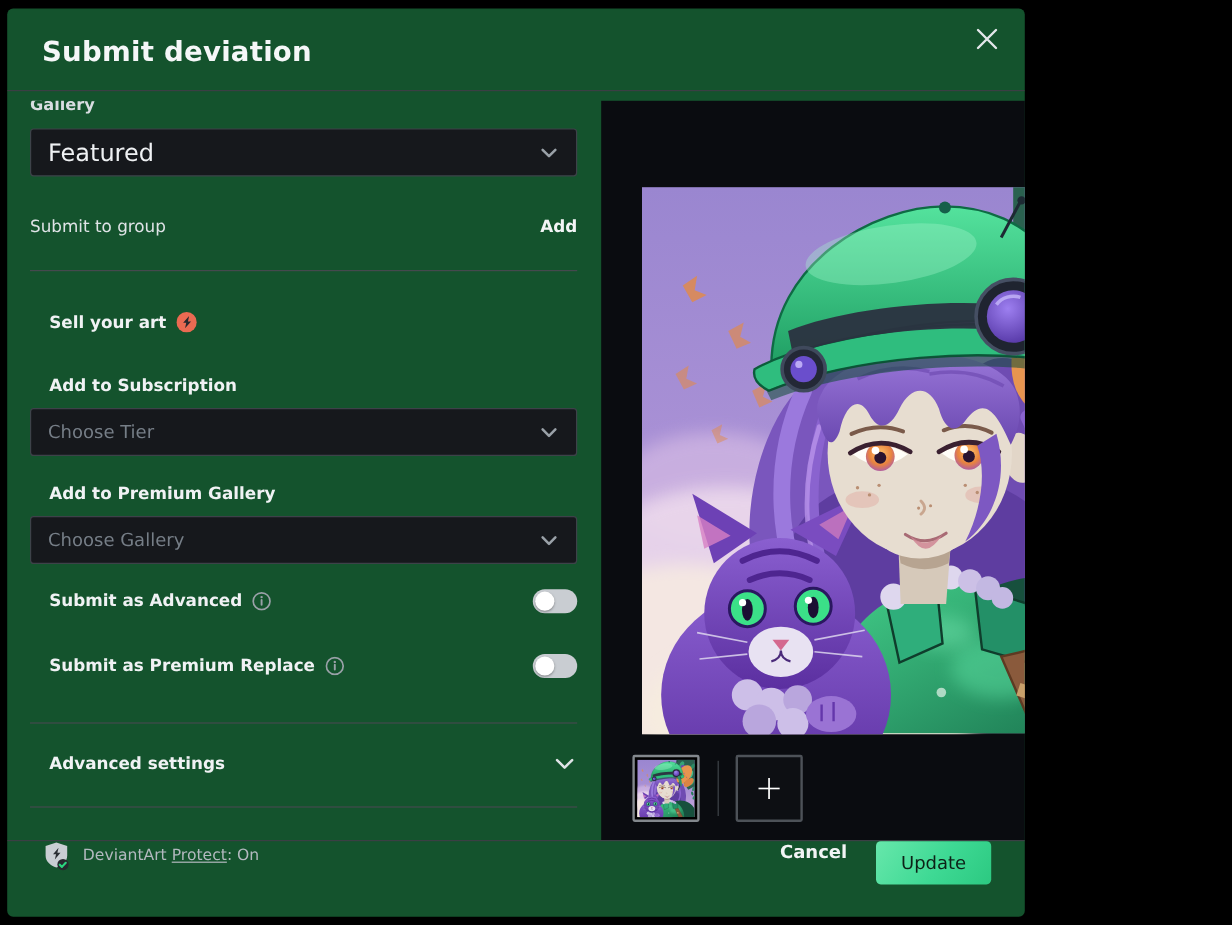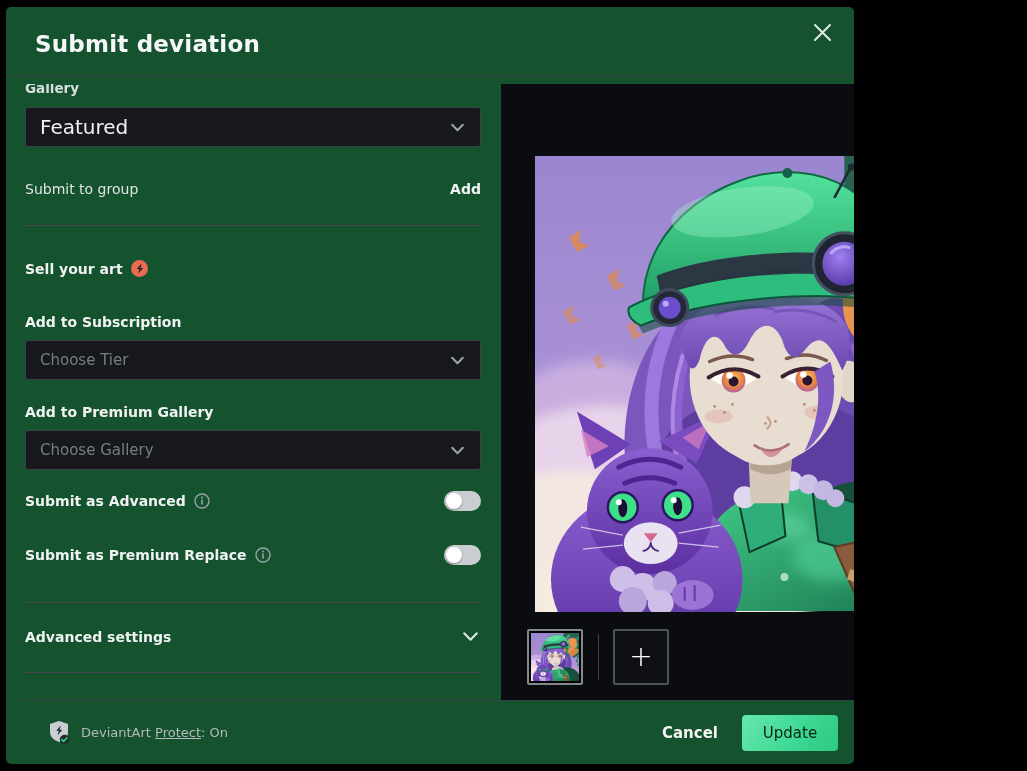--- a/index.html
+++ b/index.html
@@ -13,21 +13,21 @@
     border-bottom:1px solid #3b3f44; }
   .hdr h1 { position:absolute; left:29px; top:24px; font-size:23px; font-weight:800;
     color:#f5f7f8; letter-spacing:.2px; }
   .close-btn { position:absolute; right:18px; top:11px; width:28px; height:28px;
     cursor:pointer; display:flex; align-items:center; justify-content:center; }
 
   
   .left { position:absolute; left:0; top:77px; width:495px; height:616px; overflow:hidden; }
   .row { position:absolute; left:19px; width:456px; }
   .lbl { font-size:13.5px; font-weight:700; color:#d9dde1; }
-  .lbl-strong { font-size:14px; font-weight:700; color:#f0f2f4; }
+  .lbl-strong { font-size:14px; font-weight:700; color:#f0f2f4;margin-left:16px; }
   .dd { position:absolute; left:19px; width:456px; height:40px; background:#16181c;
     border:1px solid #3d4249; border-radius:3px; display:flex; align-items:center;
     padding:0 14px; cursor:pointer; }
   .dd .val { font-size:20px; color:#eff1f3; flex:1; }
   .dd .ph { font-size:15px; color:#767e87; flex:1; }
   .divider { position:absolute; left:19px; width:456px; height:1px; background:#45494e; }
   .flexrow { display:flex; align-items:center; }
   .spacer { flex:1; }
   .toggle { width:37px; height:20px; border-radius:10px; background:#c9cdd2;
     position:relative; cursor:pointer; flex:none; }
@@ -50,21 +50,21 @@
   .thumb { width:56px; height:56px; border:2px solid #83888d; border-radius:2px;
     background:#000; padding:2px; cursor:pointer; }
   .thumb svg { width:48px; height:48px; display:block; }
   .vsep { width:1px; height:46px; background:#3f4449; margin:0 14px 0 15px; }
   .add-tile { width:56px; height:56px; border:2px solid #4d5258; border-radius:2px;
     background:#0d0f13; color:#fff; font-size:28px; font-weight:300; line-height:1;
     display:flex; align-items:center; justify-content:center; cursor:pointer; }
 
   
   .ftr { position:absolute; left:0; top:693px; width:100%; height:64px;
-    border-top:1px solid #3b3f44; display:flex; align-items:center;margin-left:12px; }
+    border-top:1px solid #3b3f44; display:flex; align-items:flex-start; }
   .protect { display:flex; align-items:center; gap:10px; margin-left:30px; }
   .protect .txt { font-size:13px; color:#b3b9bf; }
   .protect .link { text-decoration:underline; cursor:pointer; }
   .cancel { margin-left:auto; font-size:15px; font-weight:700; color:#f2f4f5;
     cursor:pointer; }
   .update { margin-left:24px; margin-right:28px; width:96px; height:36px;
     border:none; border-radius:4px; cursor:pointer;
     background:linear-gradient(125deg,#67e7ab 0%,#3ed994 55%,#2cc981 100%);
     font-family:inherit; font-size:15px; font-weight:400; color:#0d2117; }
 </style>

